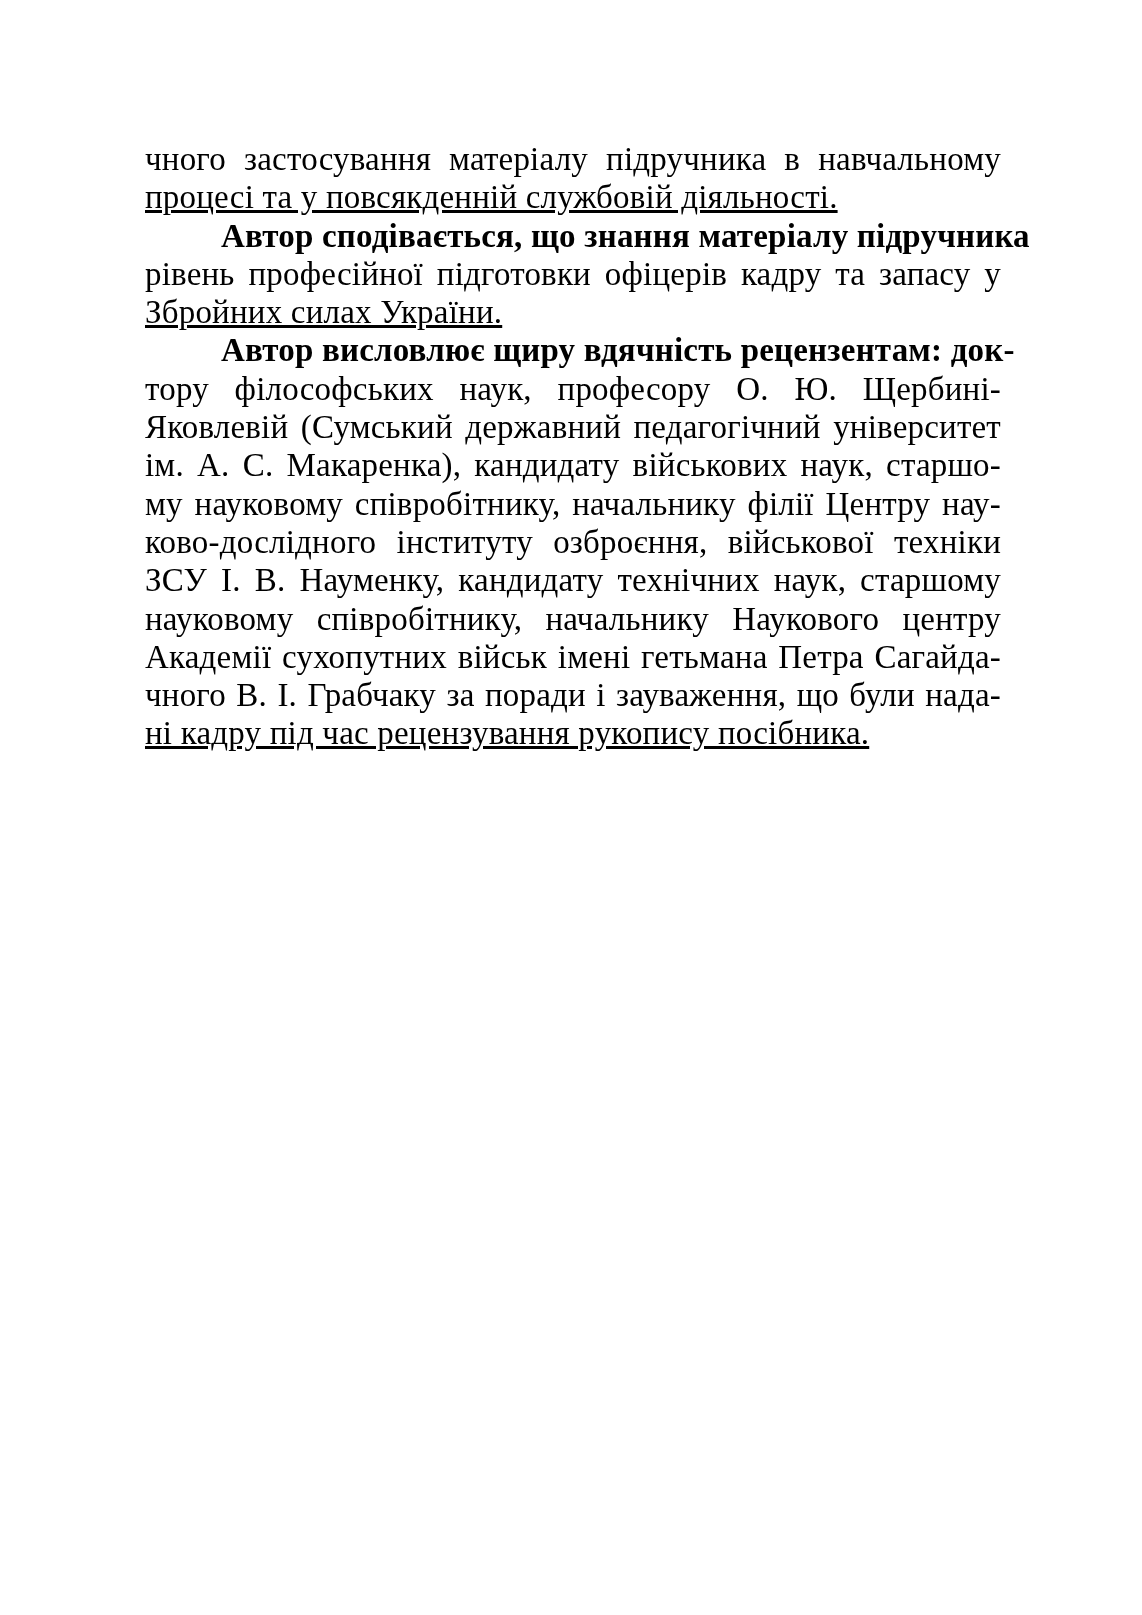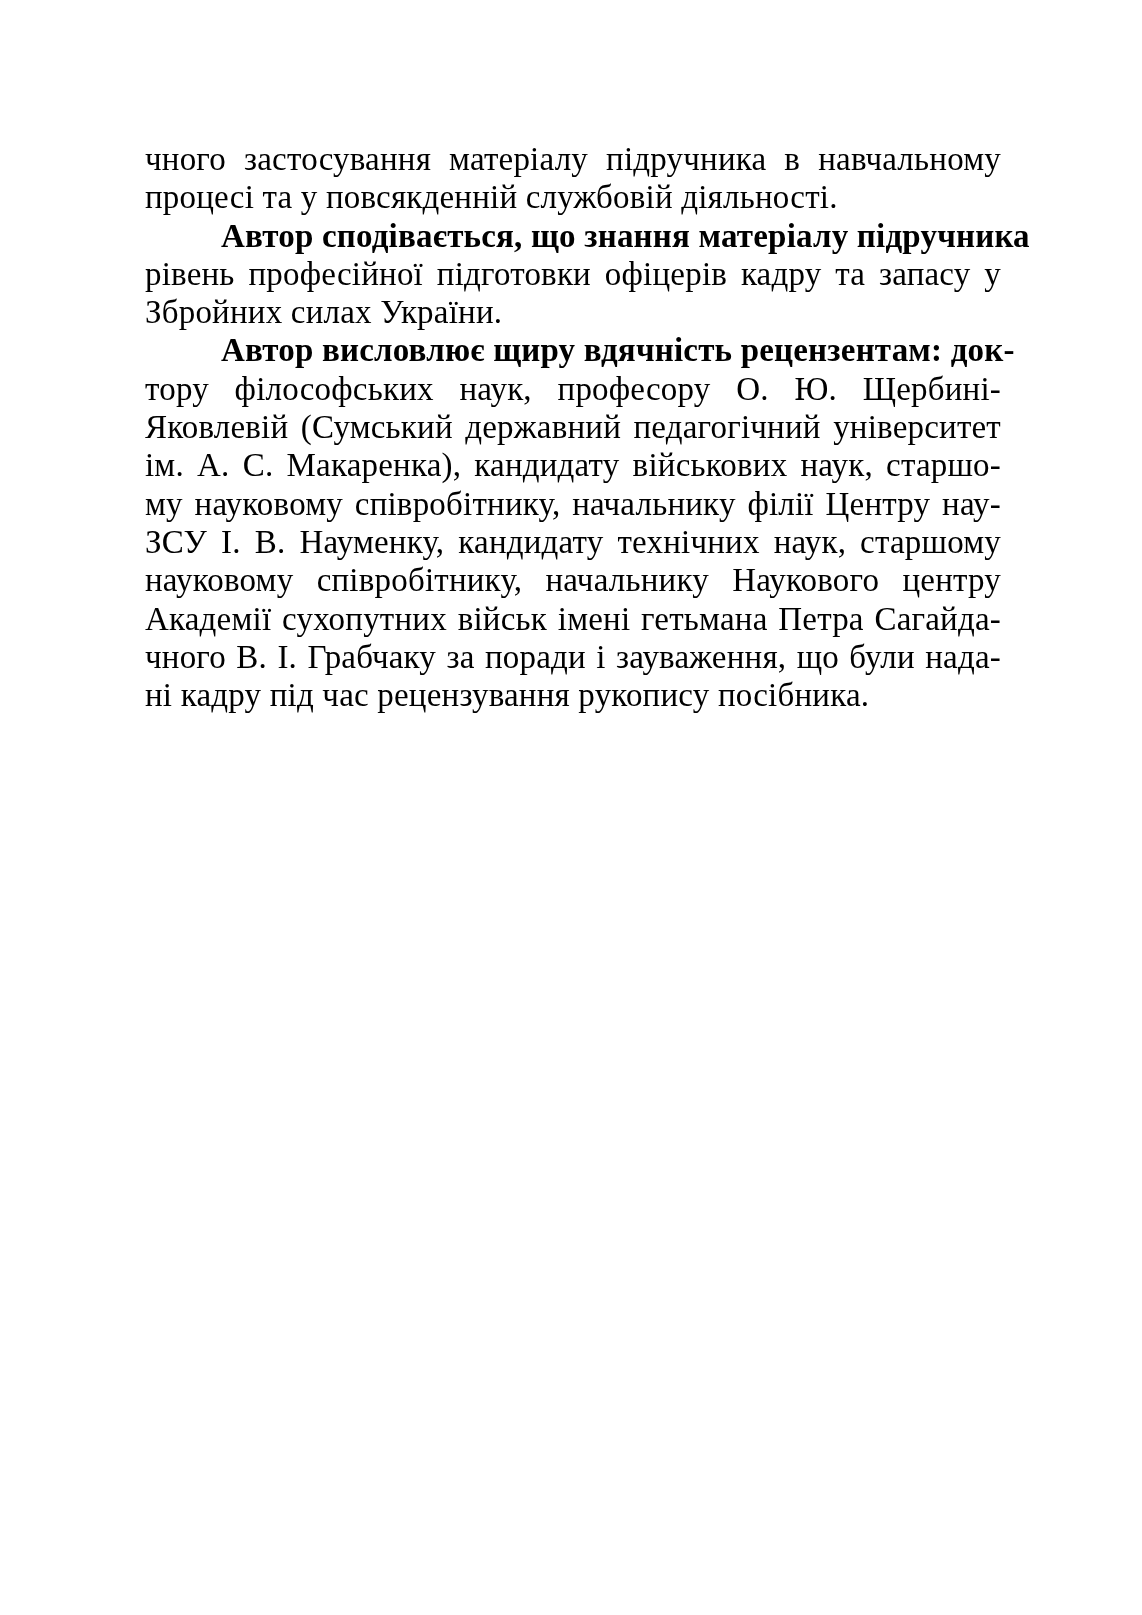--- a/index.html
+++ b/index.html
@@ -26,20 +26,21 @@
     font-size: 33px;
     line-height: 38.3px;
     white-space: nowrap;
     overflow: visible;
     text-align: justify;
     text-align-last: justify;
     letter-spacing: 0.2px;
   }
   .line.last {
     text-align-last: left;
+    text-decoration: underline;
   }
   .line.indent {
     text-indent: 76px;
     font-weight: bold;
   }
   .pagenum {
     position: absolute;
     left: 145px;
     top: 1492px;
     width: 856px;
@@ -59,20 +60,21 @@
 
     <div class="line indent">Автор сподівається, що знання матеріалу підручника</div>
     <div class="line">рівень професійної підготовки офіцерів кадру та запасу у</div>
     <div class="line last">Збройних силах України.</div>
 
     <div class="line indent">Автор висловлює щиру вдячність рецензентам: док-</div>
     <div class="line">тору філософських наук, професору О. Ю. Щербині-</div>
     <div class="line">Яковлевій (Сумський державний педагогічний університет</div>
     <div class="line">ім. А. С. Макаренка), кандидату військових наук, старшо-</div>
     <div class="line">му науковому співробітнику, начальнику філії Центру нау-</div>
+    <div class="line">ково-дослідного інституту озброєння, військової техніки</div>
     <div class="line">ЗСУ І. В. Науменку, кандидату технічних наук, старшому</div>
     <div class="line">науковому співробітнику, начальнику Наукового центру</div>
     <div class="line">Академії сухопутних військ імені гетьмана Петра Сагайда-</div>
     <div class="line">чного В. І. Грабчаку за поради і зауваження, що були нада-</div>
     <div class="line last">ні кадру під час рецензування рукопису посібника.</div>
 
   </div>
 
   <div class="pagenum">11</div>
 </div>

